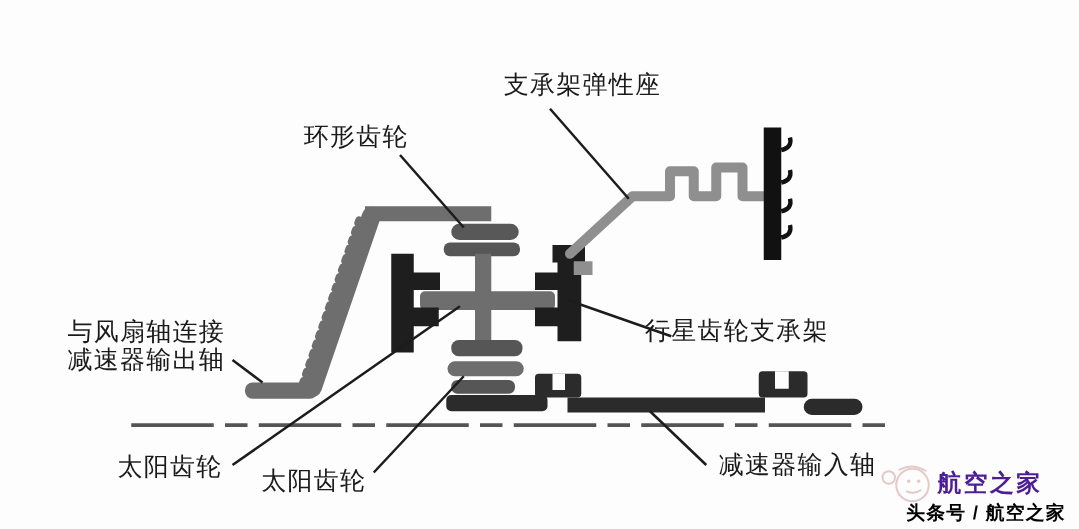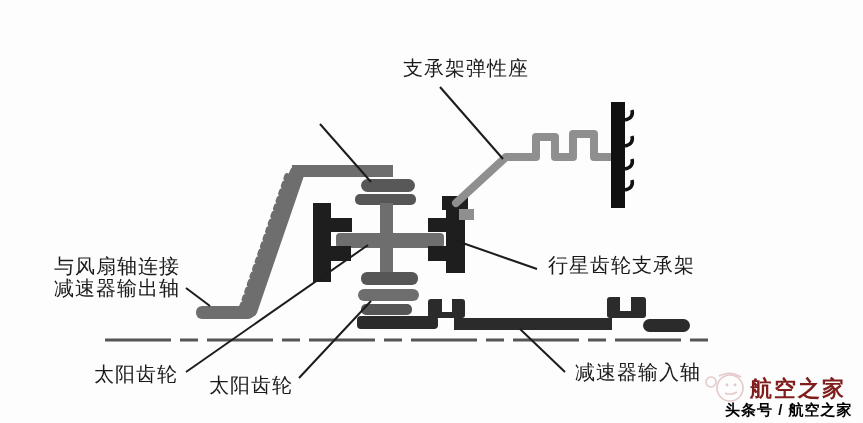--- a/index.html
+++ b/index.html
@@ -6,22 +6,22 @@
   #stage{
     position:relative;width:863px;height:423px;background:#fdfdfd;
     font-family:"Liberation Serif","DejaVu Serif",serif;overflow:hidden;
   }
   #diagram-svg{position:absolute;left:0;top:0;}
   .lbl{
     position:absolute;color:#1a1a1a;font-size:20px;line-height:22px;
     white-space:nowrap;letter-spacing:1px;
   }
   .wm-brand{
-    position:absolute;left:750px;top:374px;font-size:22px;font-weight:bold;
-    color:#7f1d1d;letter-spacing:2px;white-space:nowrap;
+    position:absolute;left:750px;top:374px;font-size:19px;font-weight:bold;
+    color:#4c1d95;letter-spacing:2px;white-space:nowrap;
     font-family:"Liberation Sans","DejaVu Sans",sans-serif;
   }
   .wm-byline{
     position:absolute;left:725px;top:401px;font-size:15px;font-weight:bold;
     color:#000000;letter-spacing:1px;white-space:nowrap;
     font-family:Liberation Sans, sans-serif;
   }
 </style>
 </head>
 <body>
@@ -95,27 +95,28 @@
       <circle cx="711" cy="382" r="5"></circle>
       <circle cx="727" cy="385" r="1.4" fill="#e2c4c4" stroke="none"></circle>
       <circle cx="735" cy="385" r="1.4" fill="#e2c4c4" stroke="none"></circle>
       <path d="M725 393 Q731 396 737 392"></path>
       <path d="M719 376 Q730 370 741 377"></path>
     </g>
   </svg>
 
   <div class="lbl" style="left:403px;top:57px">支承架弹性座</div>
 
+  <div class="lbl" style="left:243px;top:99px">环形齿轮</div>
 
   <div class="lbl" style="left:54px;top:255px">
     <div>与风扇轴连接</div>
     <div>减速器输出轴</div>
   </div>
 
-  <div class="lbl" style="left:548px;top:254px">行星齿轮支承架</div>
+  <div class="lbl" style="left:516px;top:254px">行星齿轮支承架</div>
 
   <div class="lbl" style="left:94px;top:363px">太阳齿轮</div>
 
   <div class="lbl" style="left:209px;top:374px">太阳齿轮</div>
 
   <div class="lbl" style="left:575px;top:361px">减速器输入轴</div>
 
   <div class="wm-brand">航空之家</div>
   <div class="wm-byline">头条号 / 航空之家</div>
 

